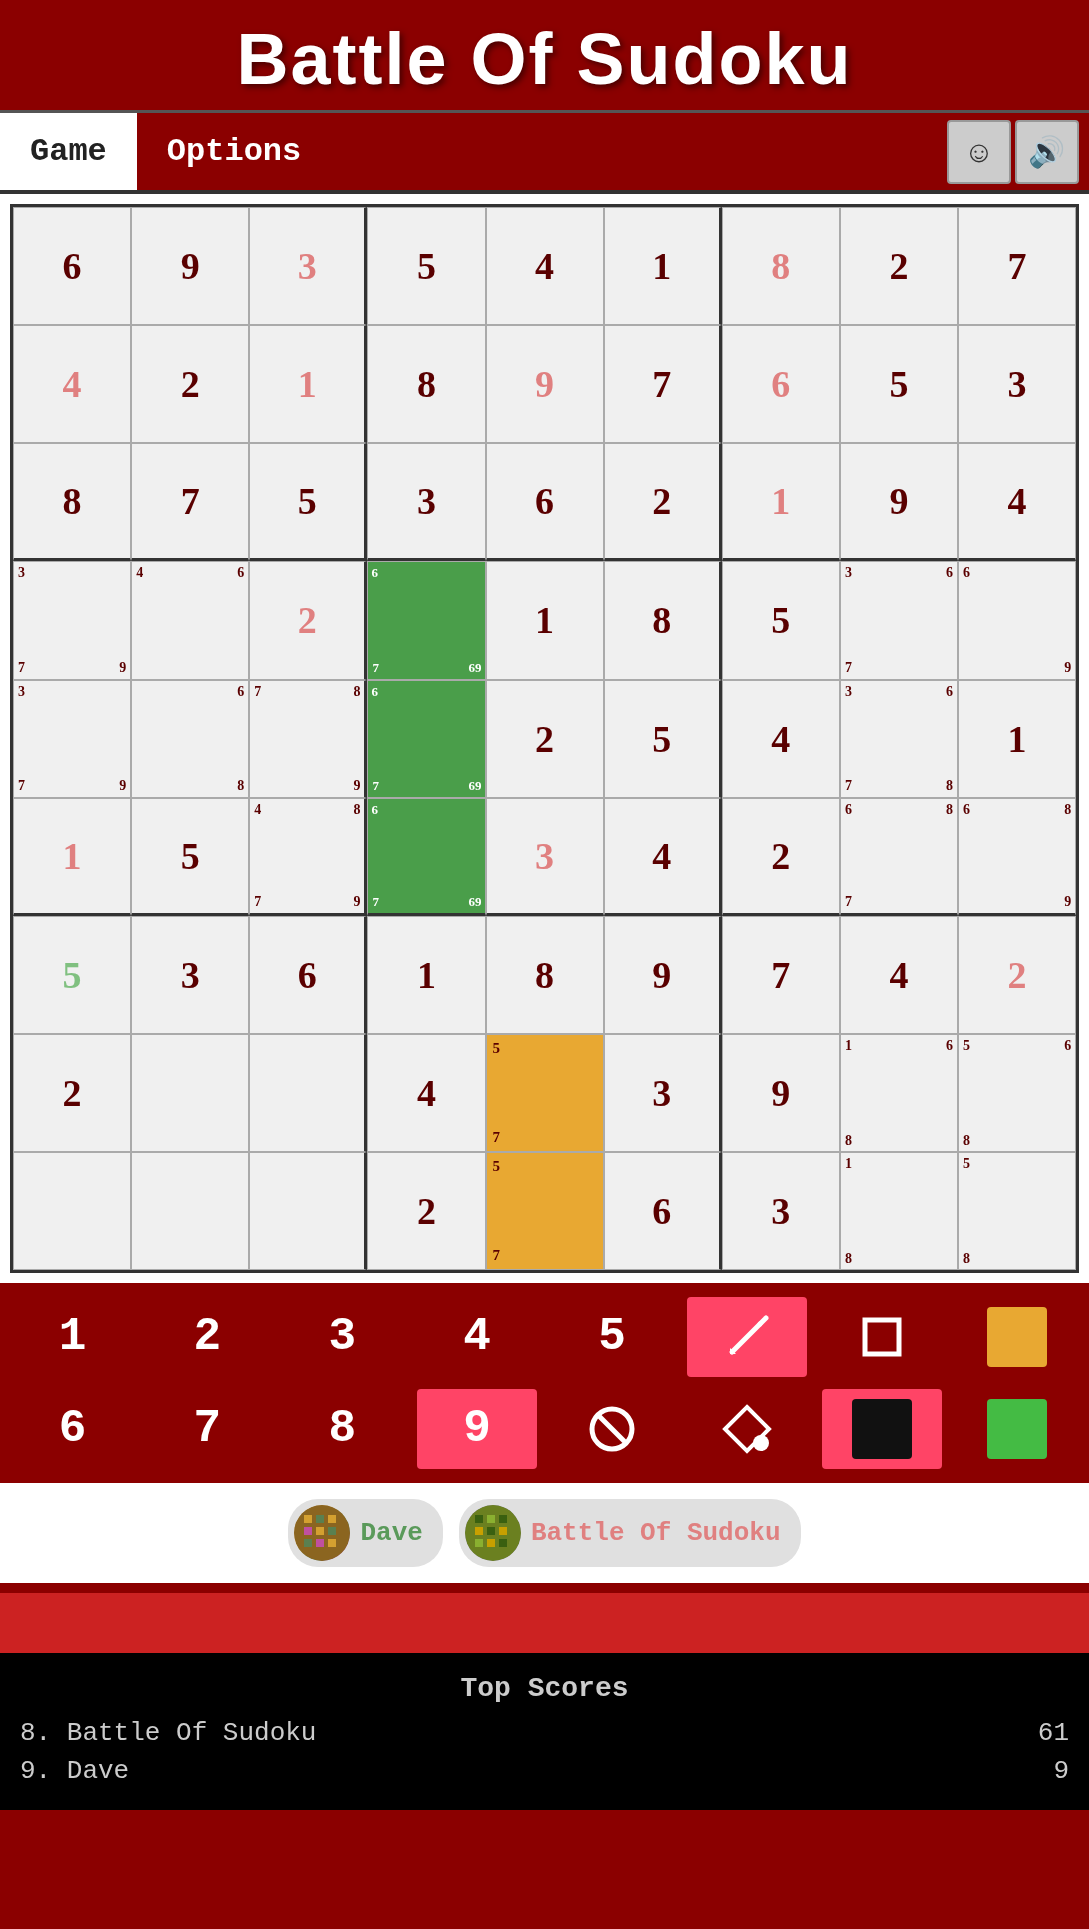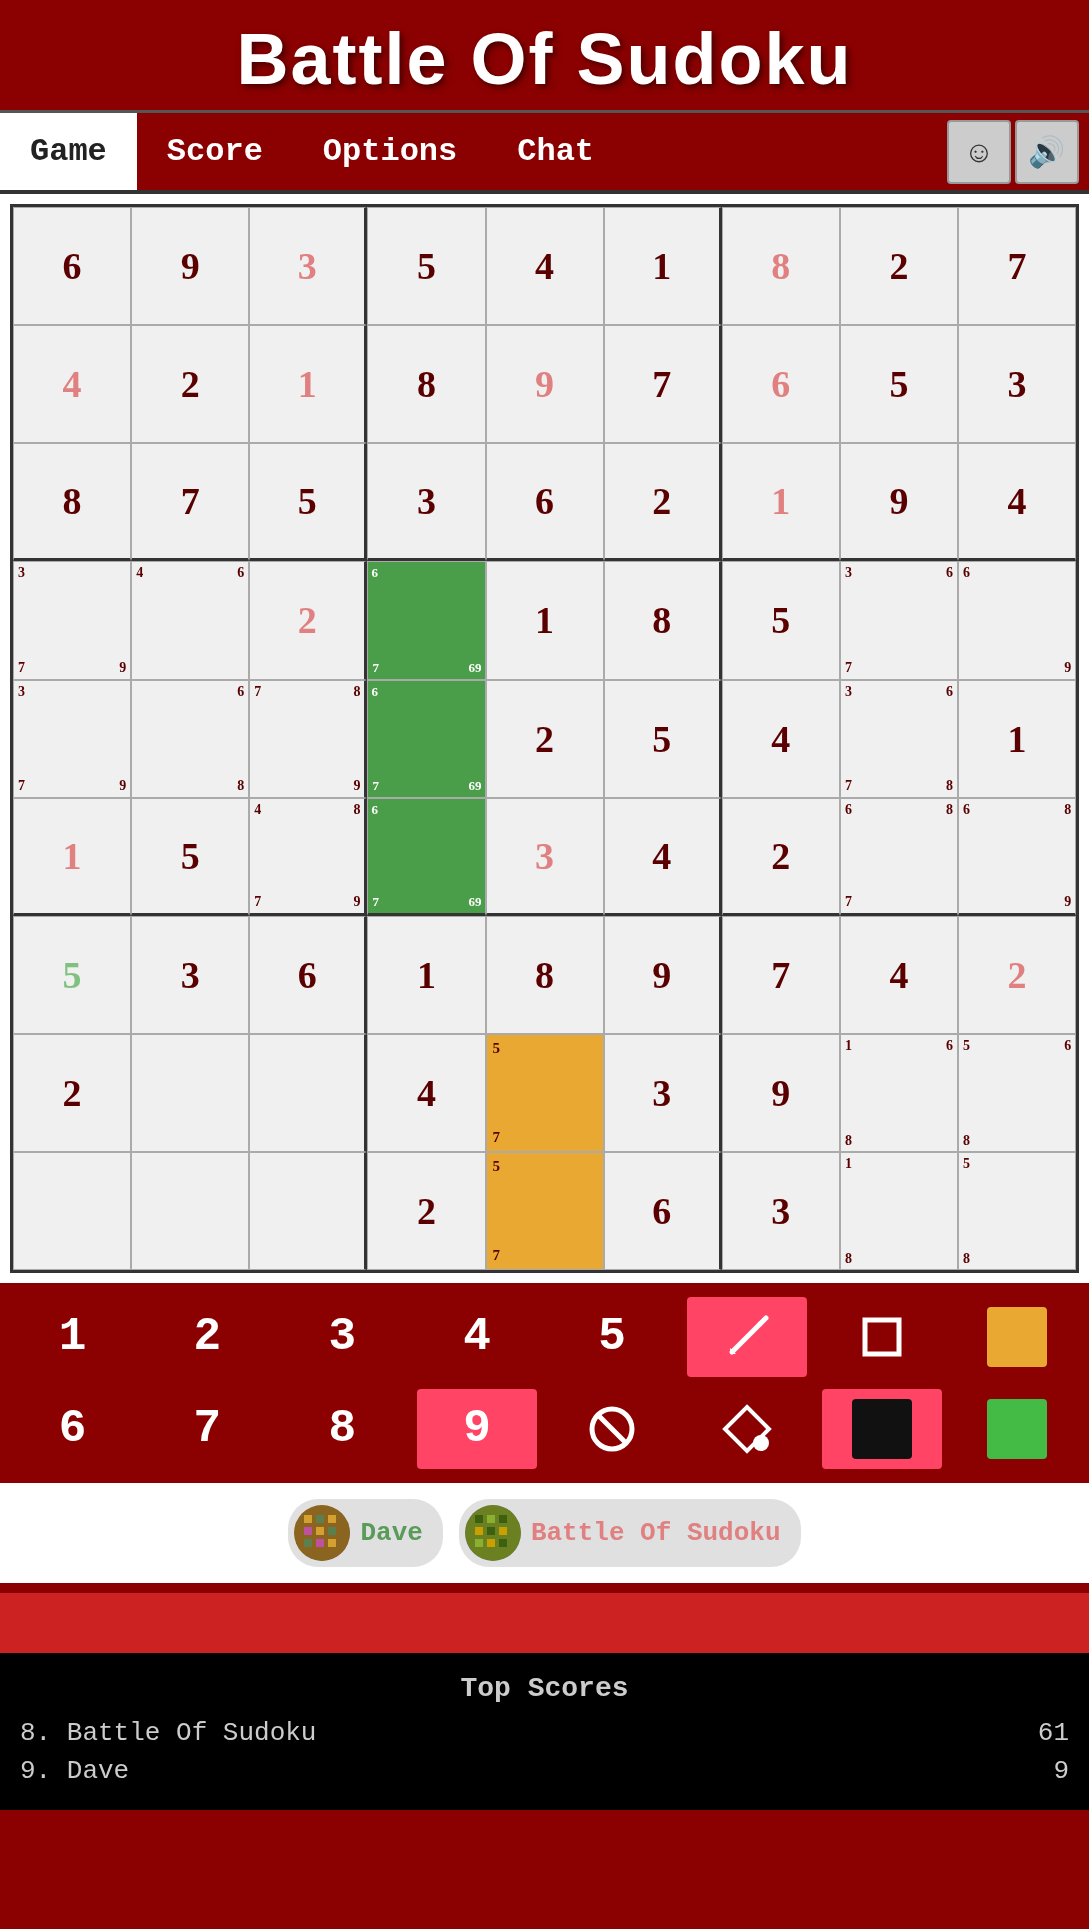--- a/index.html
+++ b/index.html
@@ -222,23 +222,21 @@
   </style>
 </head>
 <body>
 
 <div class="app-header">
   <div class="app-title">Battle Of Sudoku</div>
 </div>
 
 <div class="nav-bar">
   <div class="nav-tab active">Game</div>
-  <div class="nav-tab">Score</div>
   <div class="nav-tab">Options</div>
-  <div class="nav-tab">Chat</div>
   <div class="nav-spacer"></div>
   <div class="nav-icons">
     <div class="nav-icon-btn">
       <span>☺</span>
     </div>
     <div class="nav-icon-btn">
       <span>🔊</span>
     </div>
   </div>
 </div>

